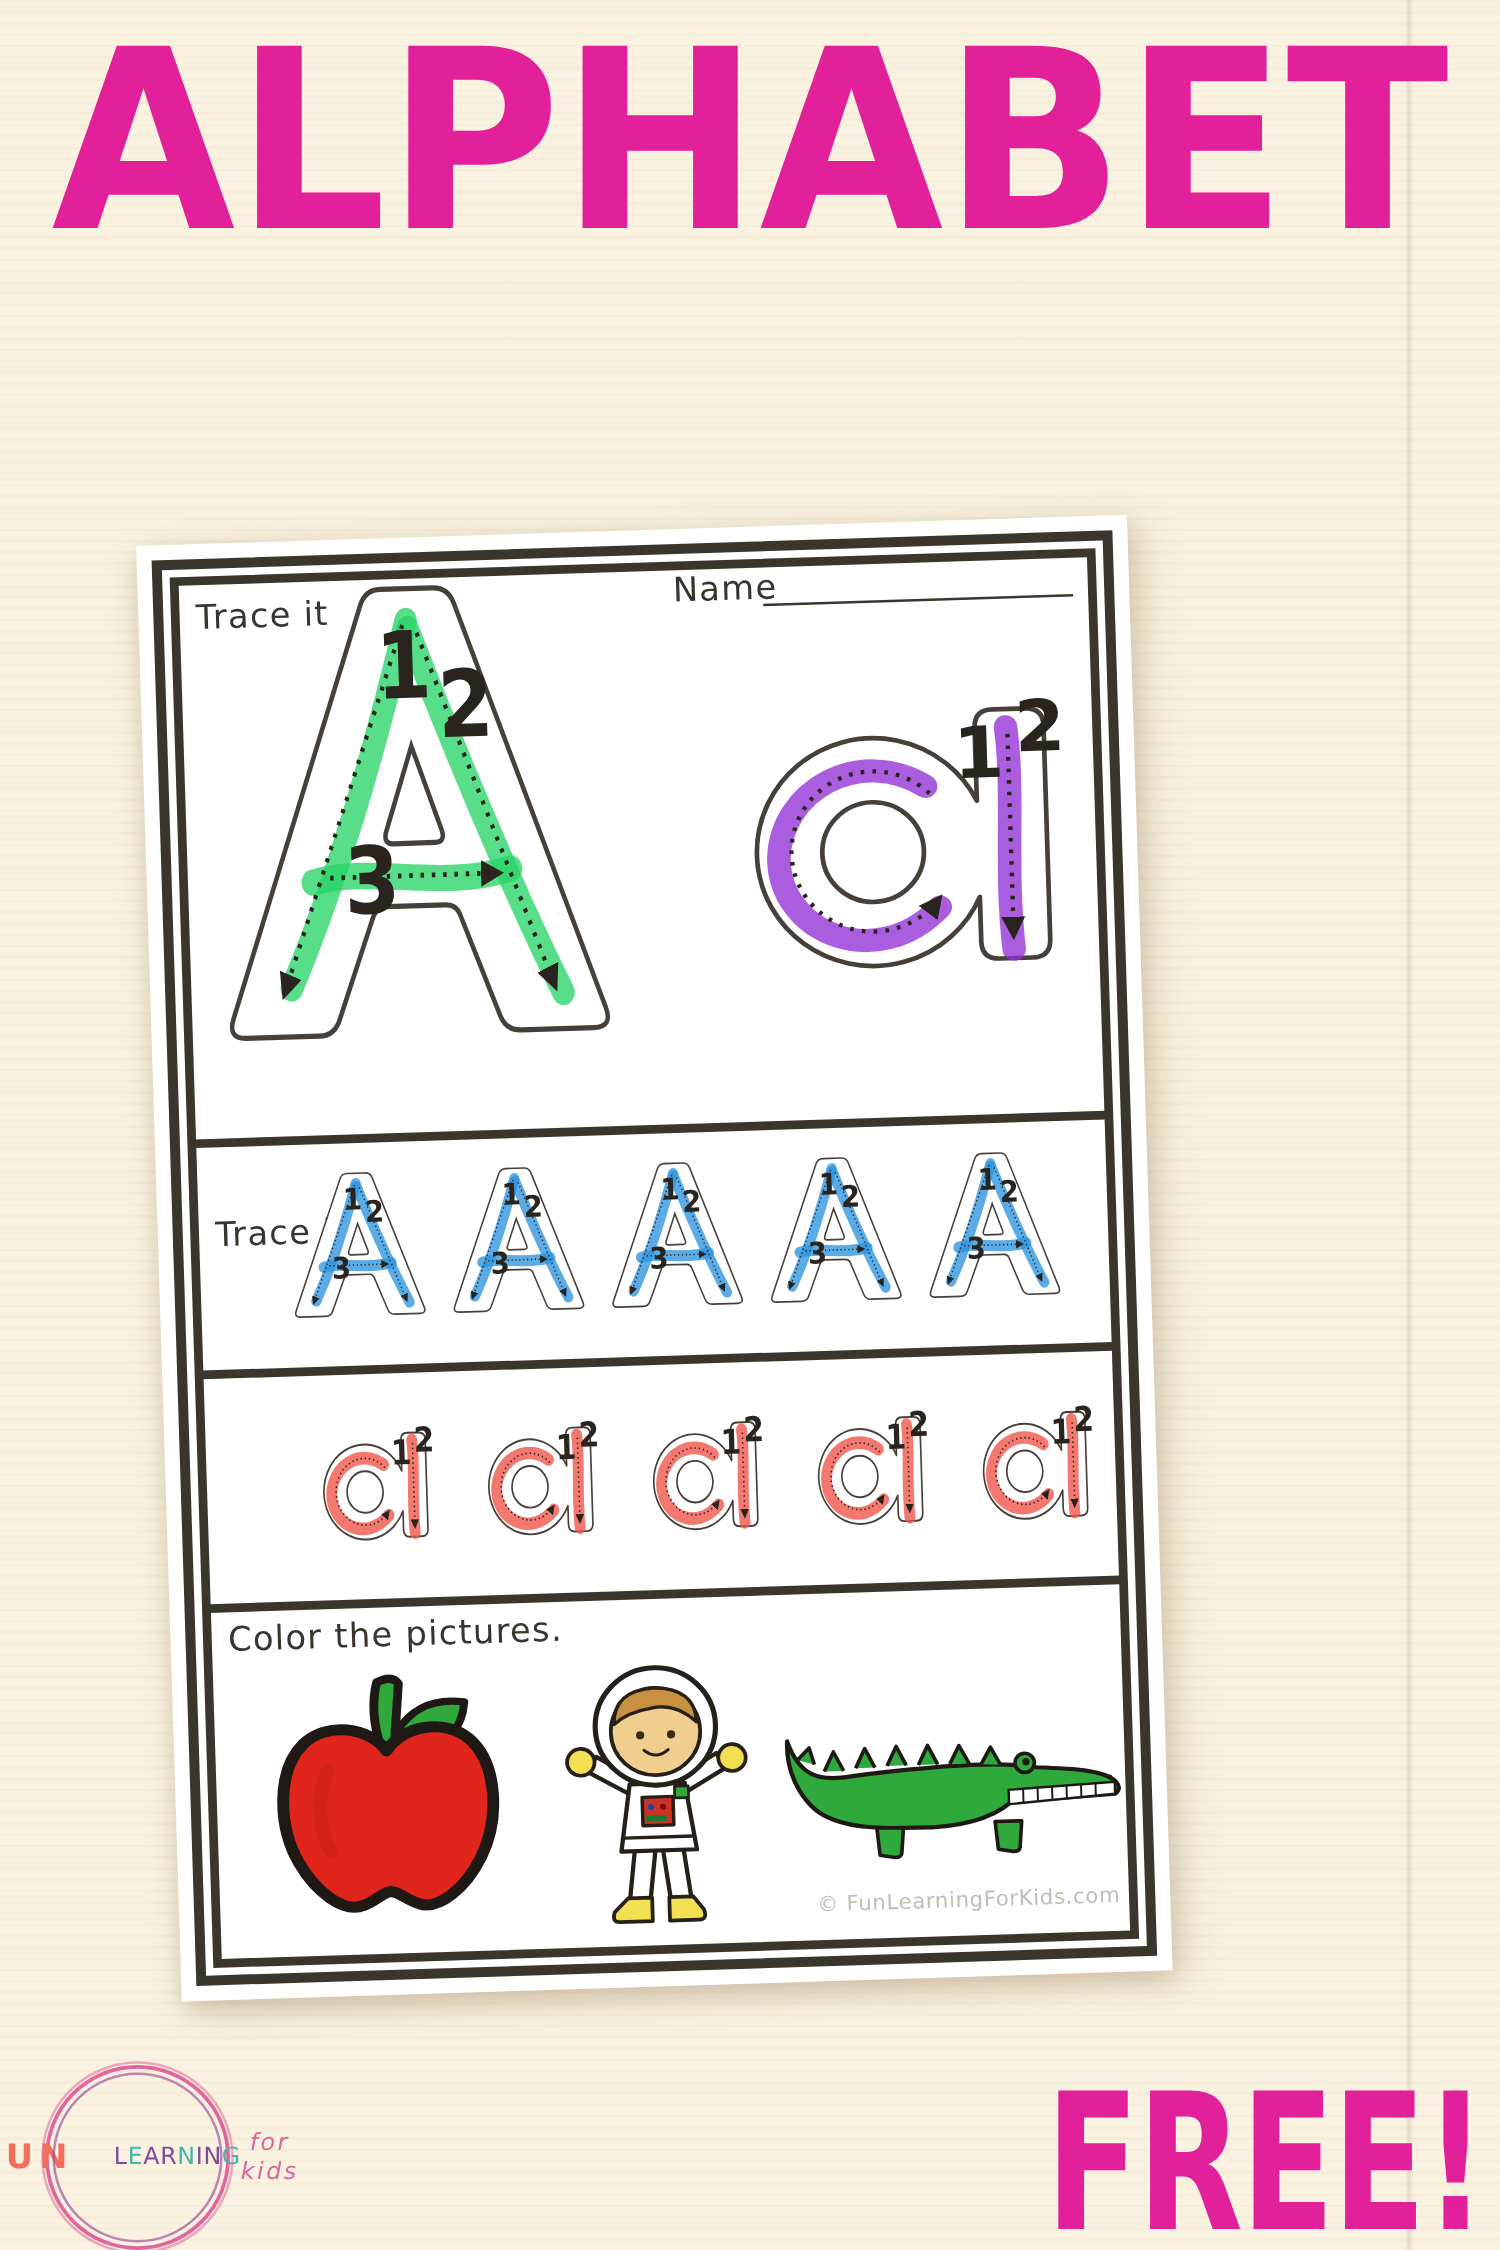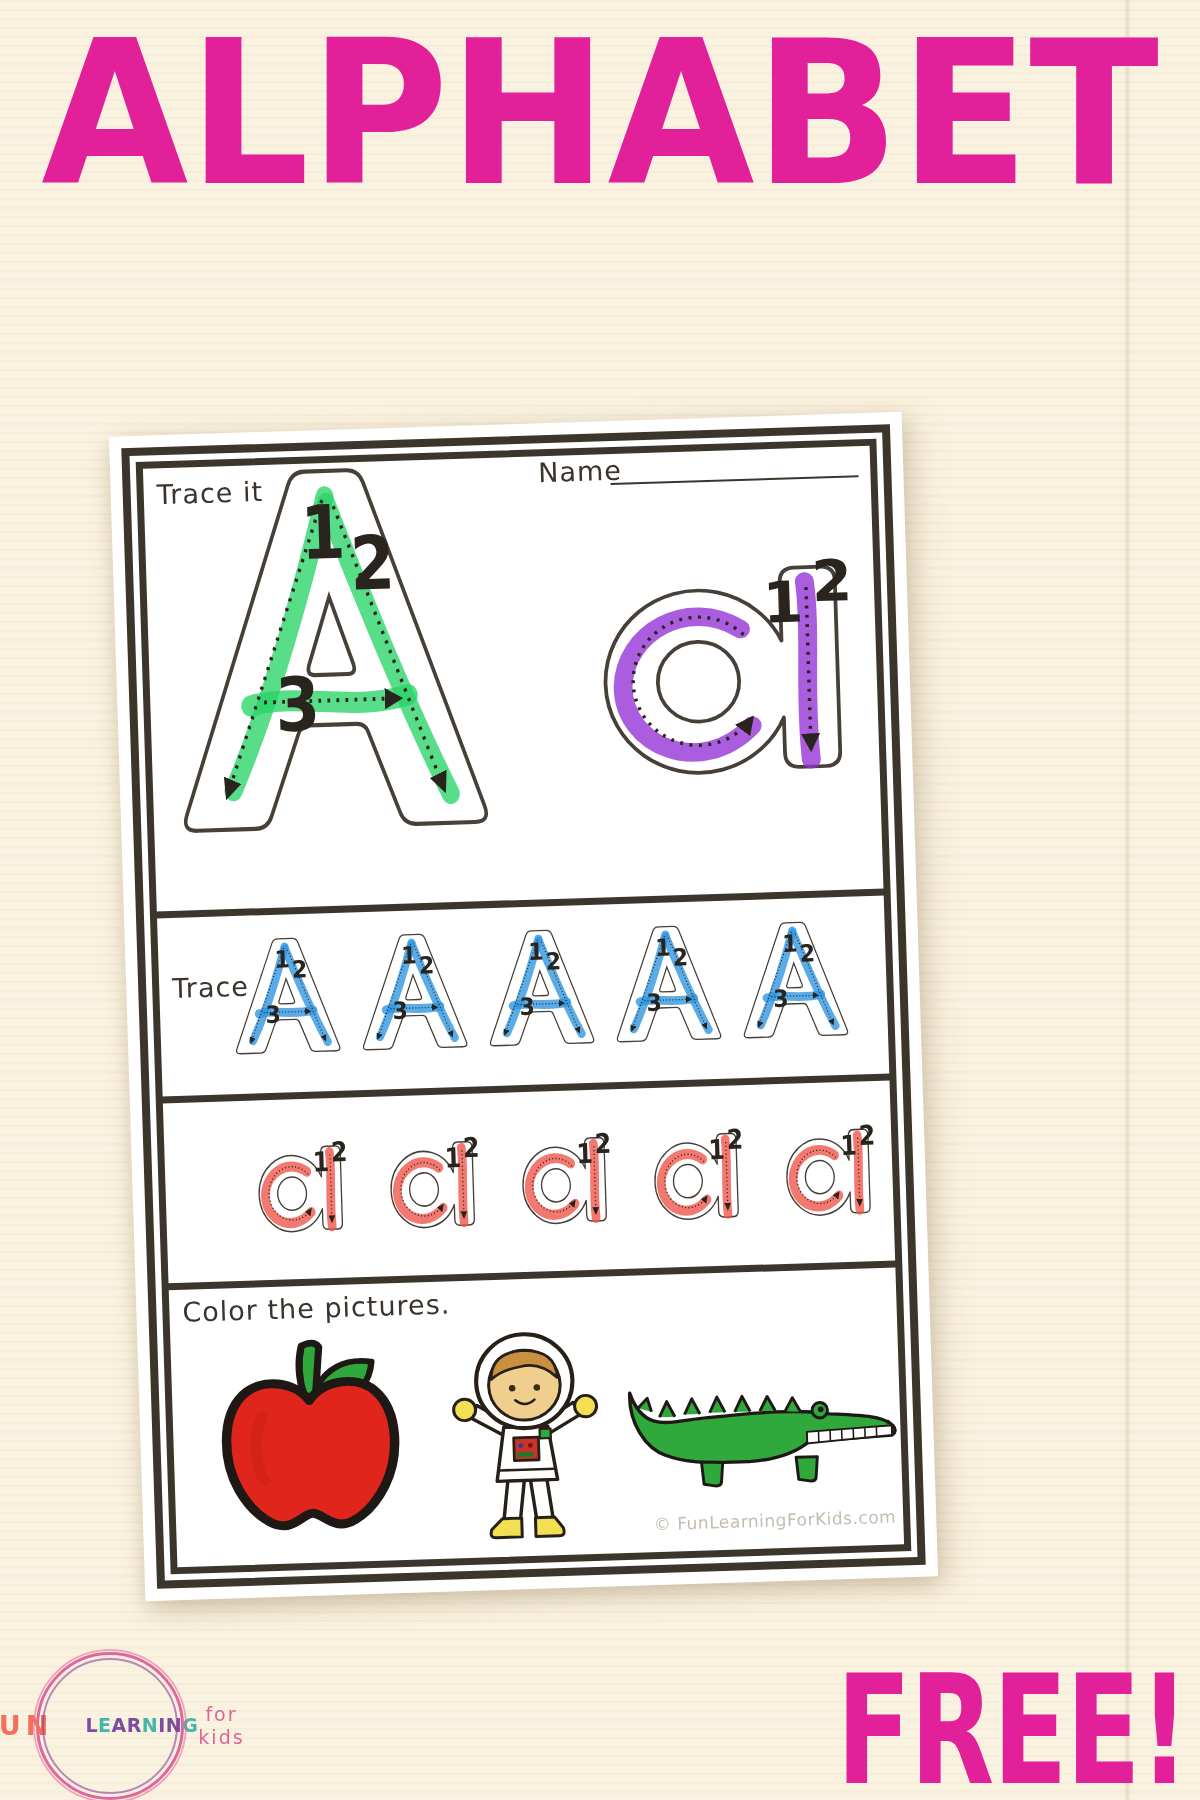--- a/index.html
+++ b/index.html
@@ -52,22 +52,22 @@
   .snum{font-family:"DejaVu Sans",sans-serif;font-weight:bold;fill:#2A241E;font-size:46px;}
   .snum.sm{font-size:40px;}
   
   .logo{
     position:absolute;left:36px;top:1652px;width:142px;height:142px;border-radius:50%;
     border:3px solid #E0679E;outline:2px solid rgba(141,61,152,.6);outline-offset:-8px;
     display:flex;flex-direction:row;align-items:center;justify-content:center;text-align:center;
   }
   .logo::after{content:"";position:absolute;inset:-6px;border-radius:50%;border:2px solid rgba(224,103,158,.55);transform:rotate(4deg);}
   .logo-line1{font-size:27px;font-weight:bold;color:#F2705B;letter-spacing:5px;line-height:1.1;}
-  .logo-line2{font-size:19px;font-weight:bold;letter-spacing:.5px;line-height:1.25;margin-left:32px;}
-  .logo-line3{font-size:19px;color:#D9679E;letter-spacing:2px;line-height:1.2;}
+  .logo-line2{font-size:19px;font-weight:normal;letter-spacing:.5px;line-height:1.25;margin-left:32px;}
+  .logo-line3{font-size:19px;color:#D9679E;letter-spacing:2px;line-height:1.2;font-style:italic;}
   .free{
     position:absolute;right:12px;top:1655px;font-size:152px;line-height:1;font-weight:bold;
     color:#E2209A;transform:scaleX(.72);transform-origin:right center;letter-spacing:-2px;
   }
 </style>
 </head>
 <body>
 
 <svg width="0" height="0" style="position:absolute" aria-hidden="true">
   <defs>

